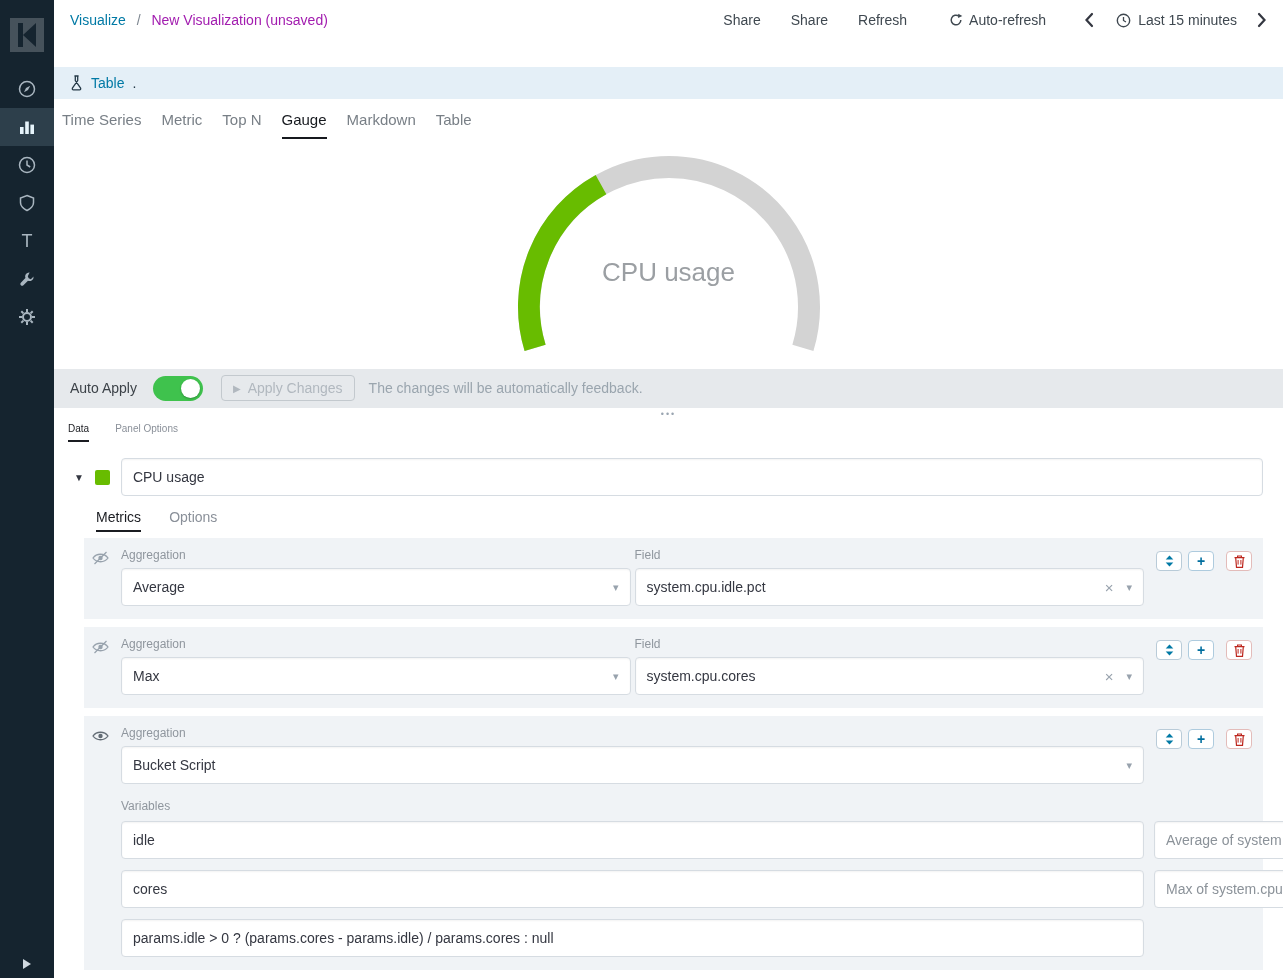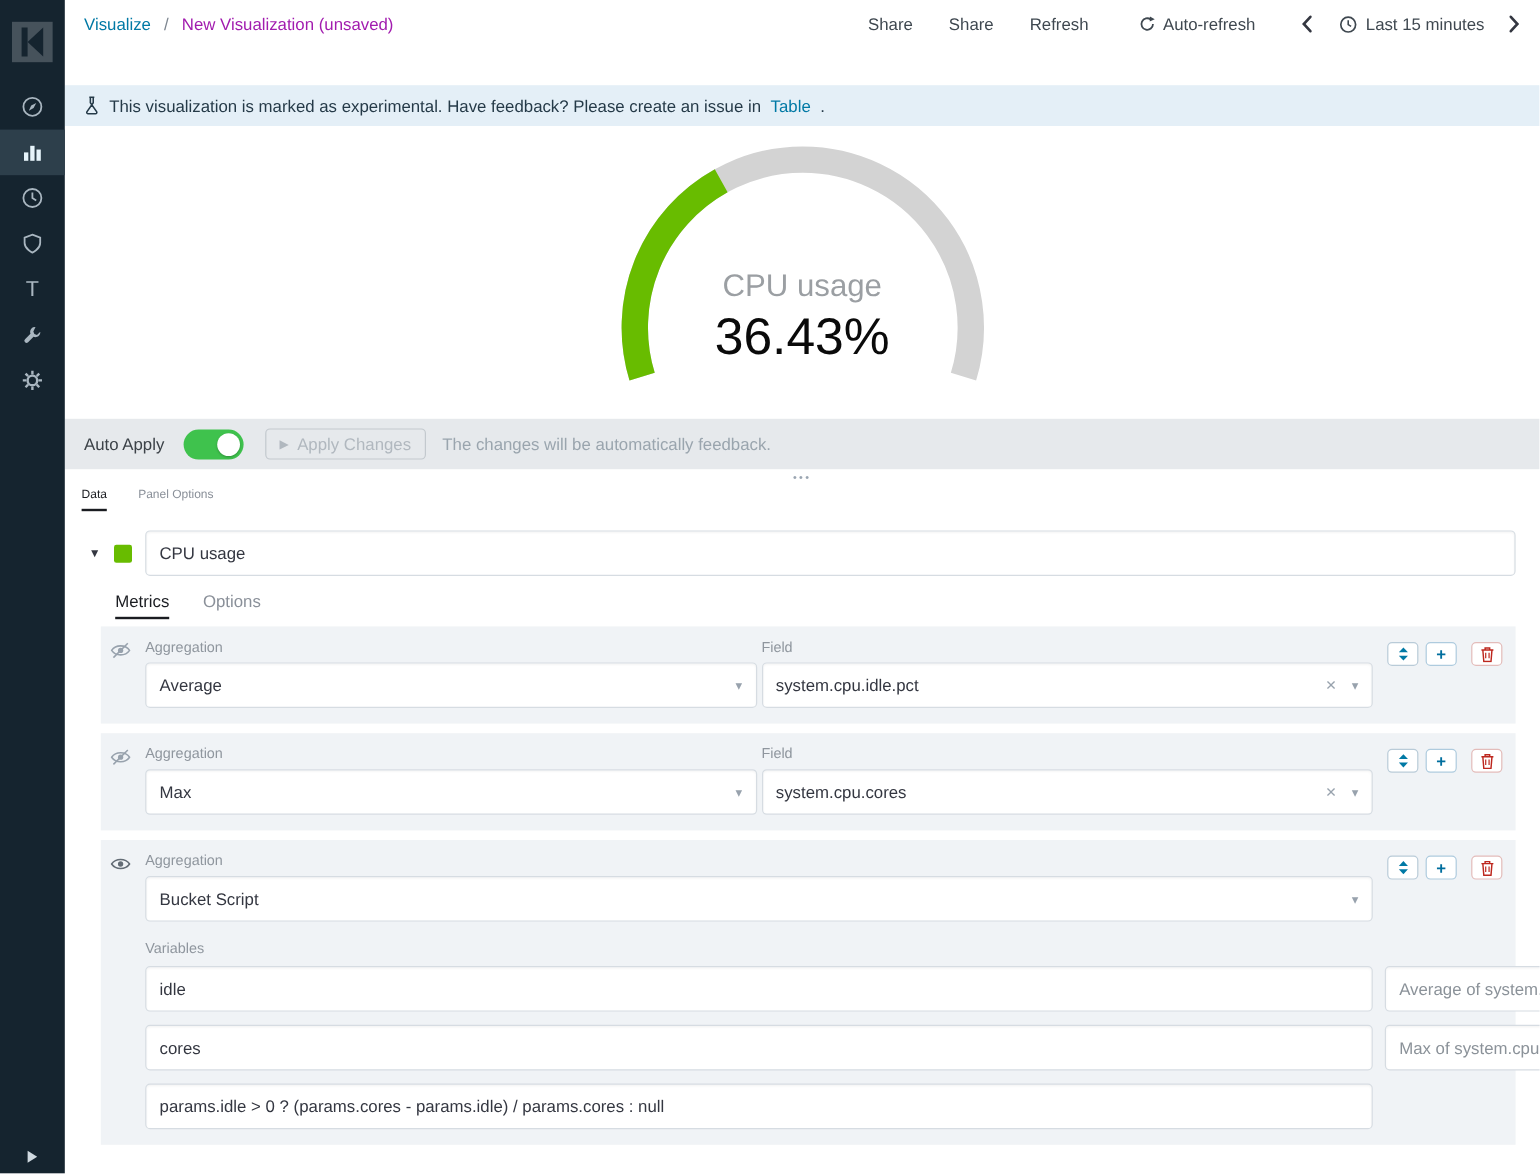--- a/index.html
+++ b/index.html
@@ -228,33 +228,39 @@
             <path d="M2 2 L7.5 8 L2 14" fill="none" stroke="currentColor" stroke-width="2.2" stroke-linecap="round"></path>
           </svg>
         </span>
       </div>
     </header>
 
     <div class="banner">
       <svg width="13" height="16" viewBox="0 0 13 16">
         <path d="M4.4 1 h4.2 M5.3 1 v4.6 L10.6 13.2 a1.1 1.1 0 0 1 -1 1.6 H3.4 a1.1 1.1 0 0 1 -1 -1.6 L7.7 5.6 V1" fill="none" stroke="currentColor" stroke-width="1.3"></path>
       </svg>
-      <span>This visualization is marked as experimental. Have feedback? Please create an issue in</span>
       <span class="link">Table</span>
         <span>.</span>
     </div>
 
+    <nav class="viz-tabs">
+      <span class="viz-tab">Time Series</span>
+      <span class="viz-tab">Metric</span>
+      <span class="viz-tab">Top N</span>
+      <span class="viz-tab active">Gauge</span>
+      <span class="viz-tab">Markdown</span>
+      <span class="viz-tab">Table</span>
+    </nav>
 
     <div class="gauge-area">
       <svg class="gauge-svg" width="320" height="222" viewBox="0 0 320 222">
         <path d="M 26.1 200.9 A 140 140 0 1 1 293.9 200.9" fill="none" stroke-width="22" stroke="#D3D3D3"></path>
         <path d="M 26.1 200.9 A 140 140 0 0 1 92.0 37.6" fill="none" stroke-width="22" stroke="#68BC00"></path>
       </svg>
       <div class="gauge-label">CPU usage</div>
-      <div class="gauge-value">36.43%</div>
     </div>
 
     <div class="apply-bar">
       <span class="apply-label">Auto Apply</span>
       <span class="toggle on">
           <span class="knob"></span>
         </span>
       <span class="apply-btn">
         <span class="play">▶</span>
         <span>Apply Changes</span>

